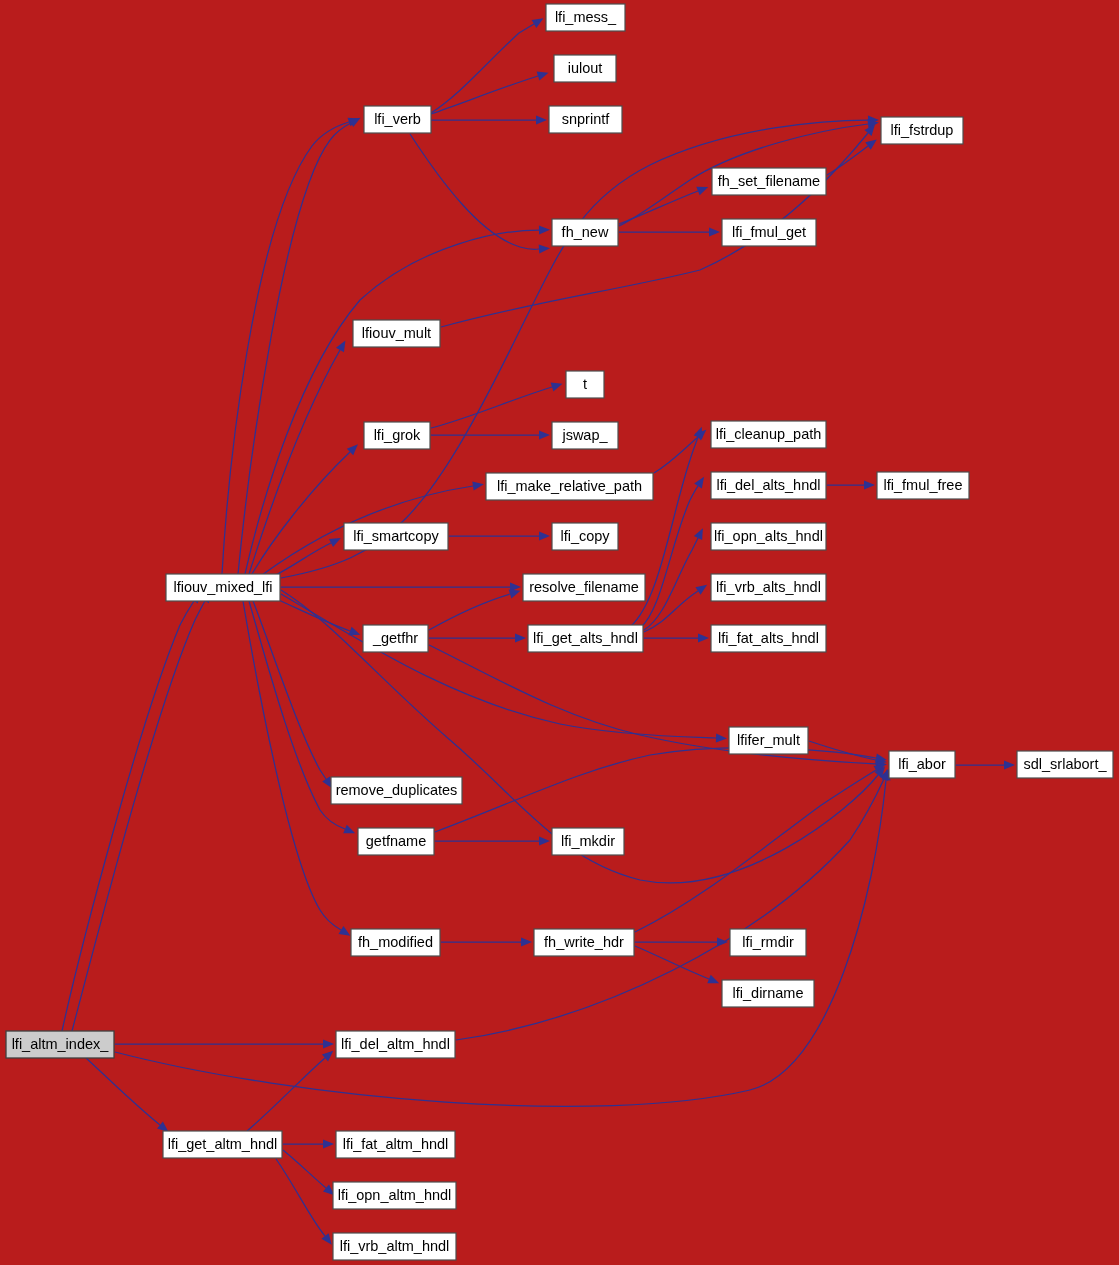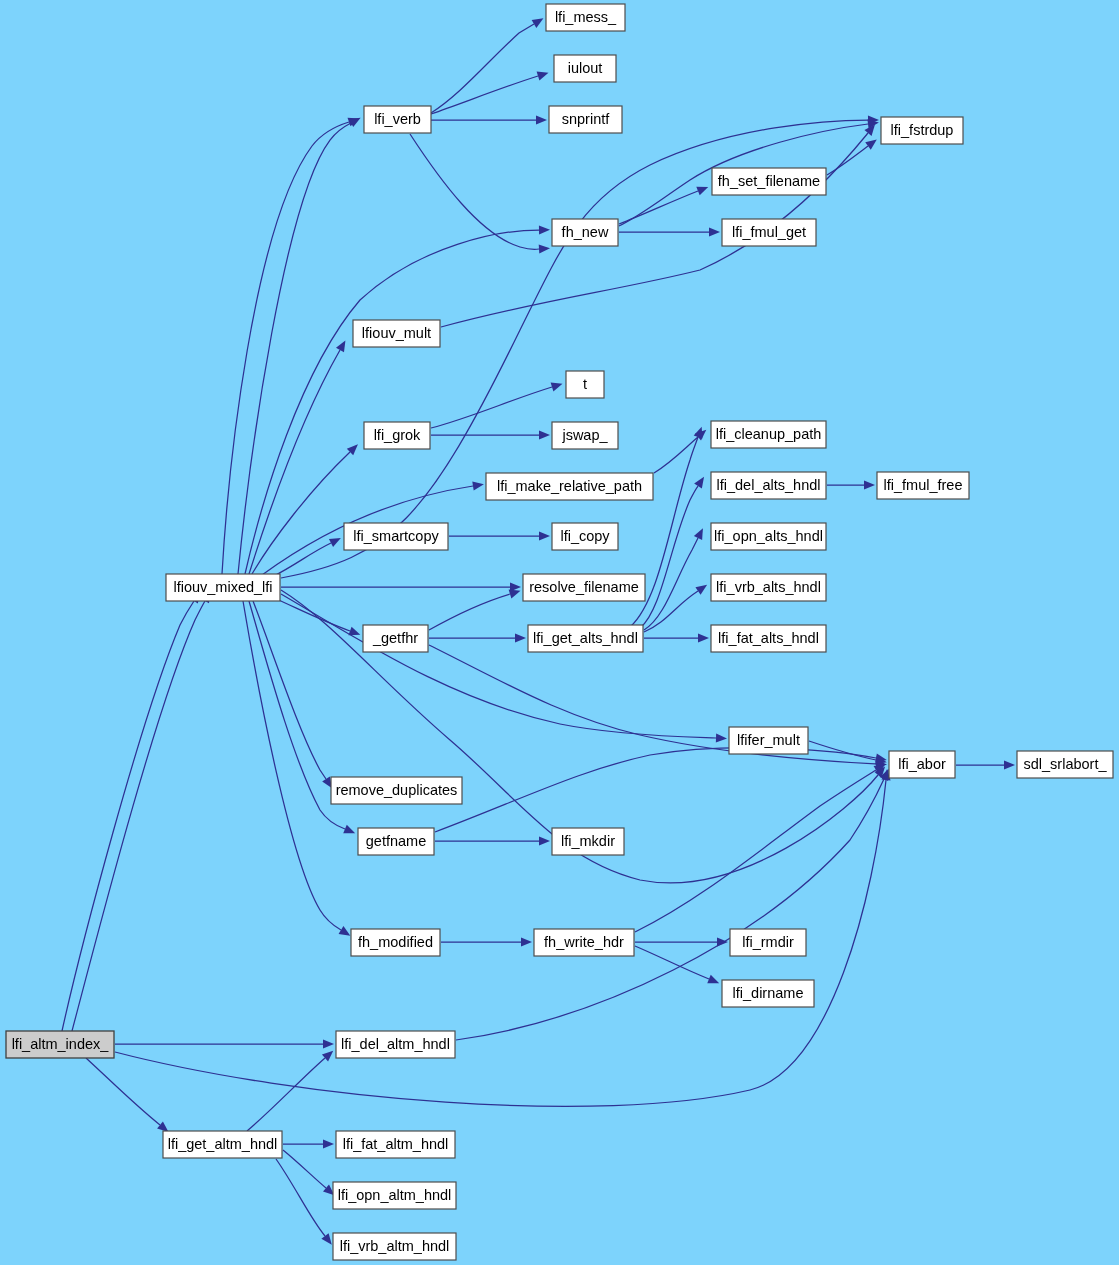--- a/index.html
+++ b/index.html
@@ -4,21 +4,21 @@
 <style>
   html, body {
     margin: 0;
     padding: 0;
     background: #ffffff;
   }
   #canvas-wrap {
     position: relative;
     width: 1119px;
     height: 1265px;
-    background: #7dd3fc;
+    background: #b91c1c;
     overflow: hidden;
     font-family: "Liberation Sans", sans-serif;
   }
   svg#graph {
     position: absolute;
     top: 0;
     left: 0;
     width: 1119px;
     height: 1265px;
     display: block;

